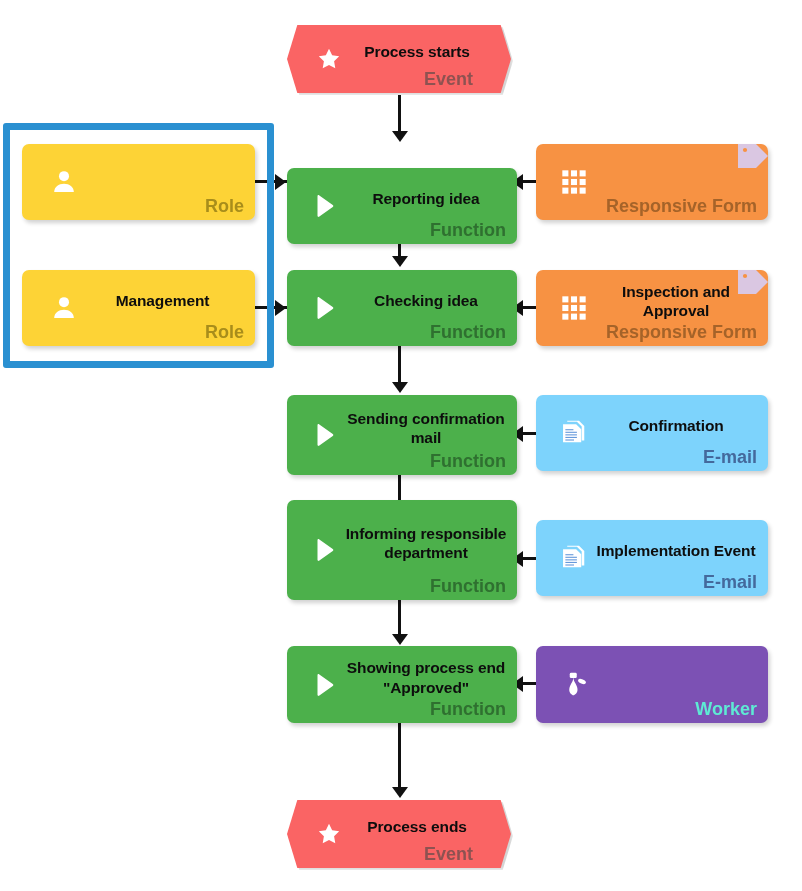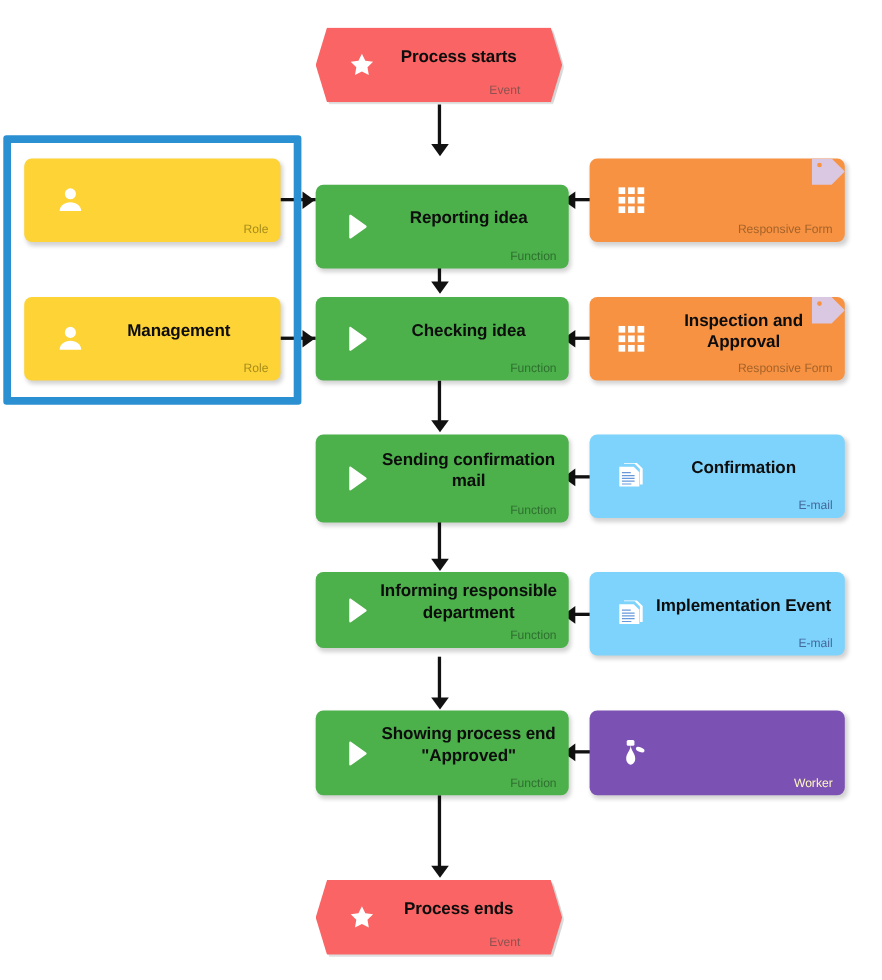--- a/index.html
+++ b/index.html
@@ -41,22 +41,22 @@
     font-size: 15.5px;
     font-weight: 700;
     color: #0d0d0d;
     line-height: 1.25;
     letter-spacing: -0.1px;
   }
   .node .type {
     position: absolute;
     right: 11px;
     bottom: 5px;
-    font-size: 11px;
-    font-weight: 400;
+    font-size: 18px;
+    font-weight: 700;
     line-height: 1;
   }
   .node .icon {
     position: absolute;
     left: 18px;
     top: 50%;
     transform: translateY(-50%);
     width: 40px;
     height: 40px;
     display: flex;
@@ -99,21 +99,21 @@
     height: 30px;
     pointer-events: none;
   }
 
   
   .email { background: #7dd3fc; }
   .email .type { color: #44699c; }
 
   
   .worker { background: #7c51b4; }
-  .worker .type { color: #fef9c3; }
+  .worker .type { color: #5eead4; }
 
   
   .selection-frame {
     position: absolute;
     border: 7px solid #2a90d1;
     border-radius: 3px;
     background: transparent;
     box-sizing: border-box;
   }
 
@@ -236,21 +236,21 @@
   <div class="node function" style="left:287px; top:395px; width:230px; height:80px;">
     <div class="icon">
       <svg width="30" height="30" viewBox="0 0 24 24">
           <path fill="#ffffff" d="M6 4.2c0-.7.6-1.1 1.2-.8l11 7.8c.6.4.6 1.2 0 1.6l-11 7.8c-.6.3-1.2-.1-1.2-.8z"></path>
         </svg>
     </div>
     <div class="label">Sending confirmation mail</div>
     <div class="type">Function</div>
   </div>
 
-  <div class="node function" style="left:287px; top:520px; width:230px; height:69px;">
+  <div class="node function" style="left:287px; top:500px; width:230px; height:100px;">
     <div class="icon">
       <svg width="30" height="30" viewBox="0 0 24 24">
           <path fill="#ffffff" d="M6 4.2c0-.7.6-1.1 1.2-.8l11 7.8c.6.4.6 1.2 0 1.6l-11 7.8c-.6.3-1.2-.1-1.2-.8z"></path>
         </svg>
     </div>
     <div class="label">Informing responsible department</div>
     <div class="type">Function</div>
   </div>
 
   <div class="node function" style="left:287px; top:646px; width:230px; height:77px;">

